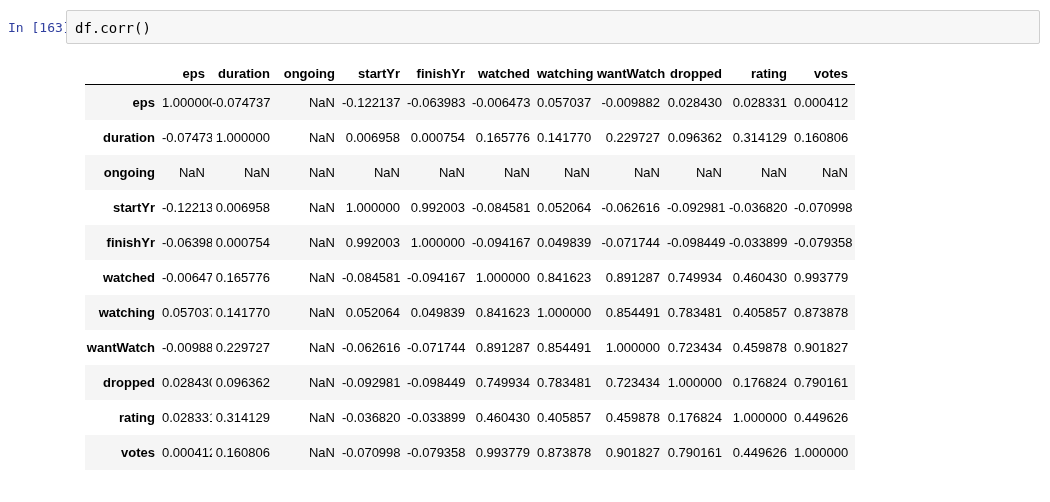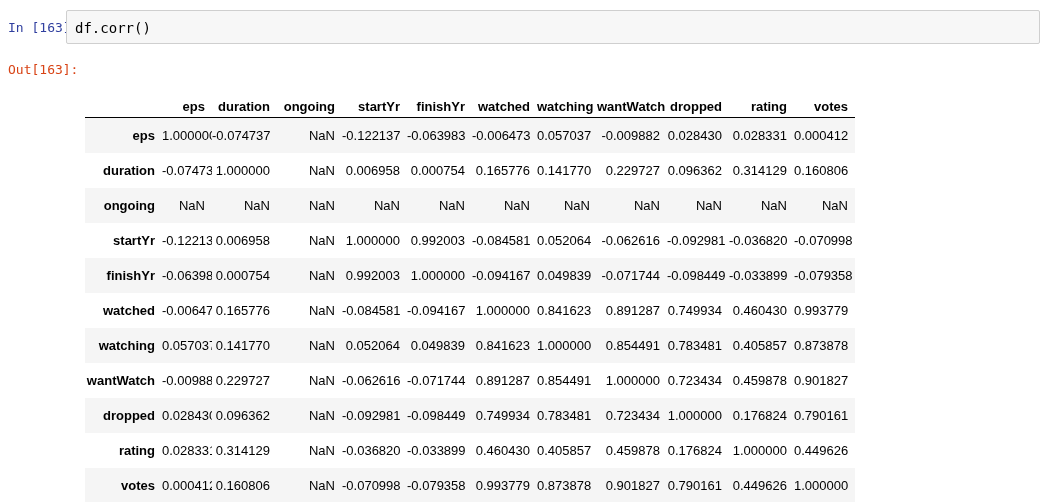--- a/index.html
+++ b/index.html
@@ -90,21 +90,20 @@
 
 <div class="cell">
 
   <div class="input-row">
     <div class="prompt in-prompt">In [163]:</div>
     <div class="input-box">
       <code>df.corr()</code>
     </div>
   </div>
 
-  <div class="prompt out-prompt">Out[163]:</div>
 
   <div>
     <table class="dataframe" id="corr-table">
       <colgroup>
         <col style="width:77px">
         <col style="width:50px">
         <col style="width:65px">
         <col style="width:65px">
         <col style="width:65px">
         <col style="width:65px">

